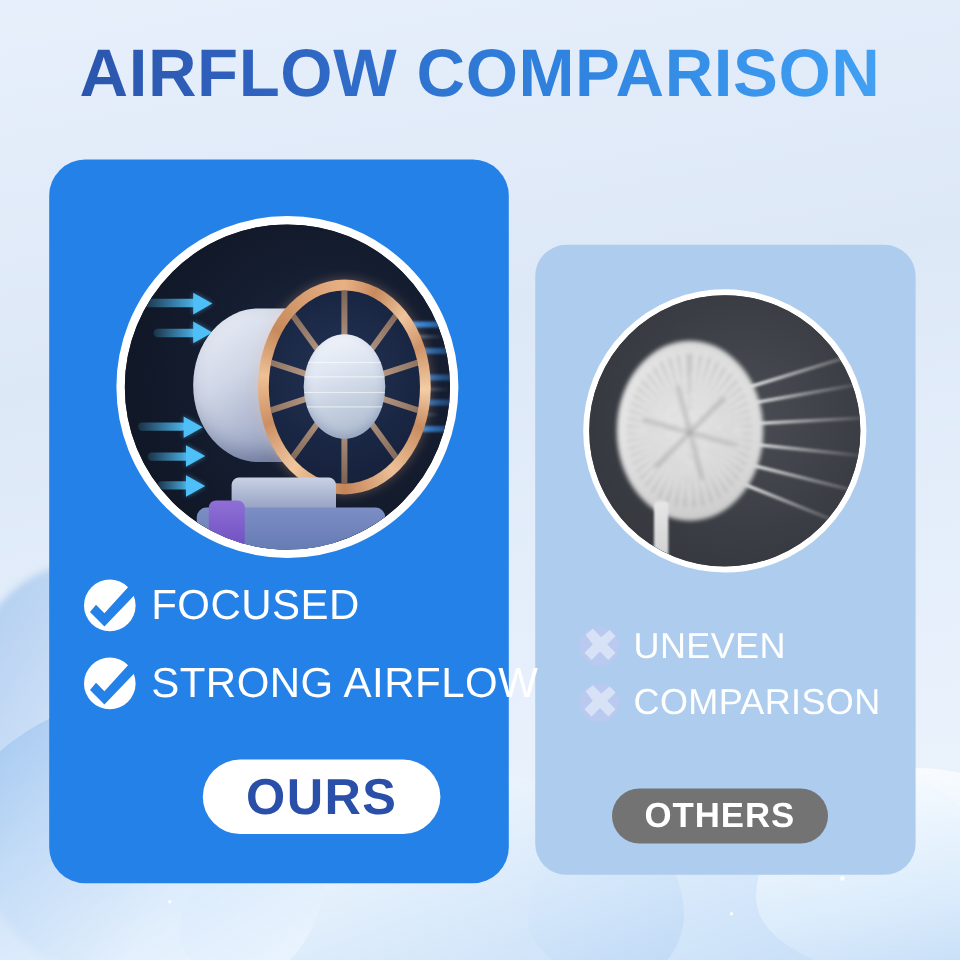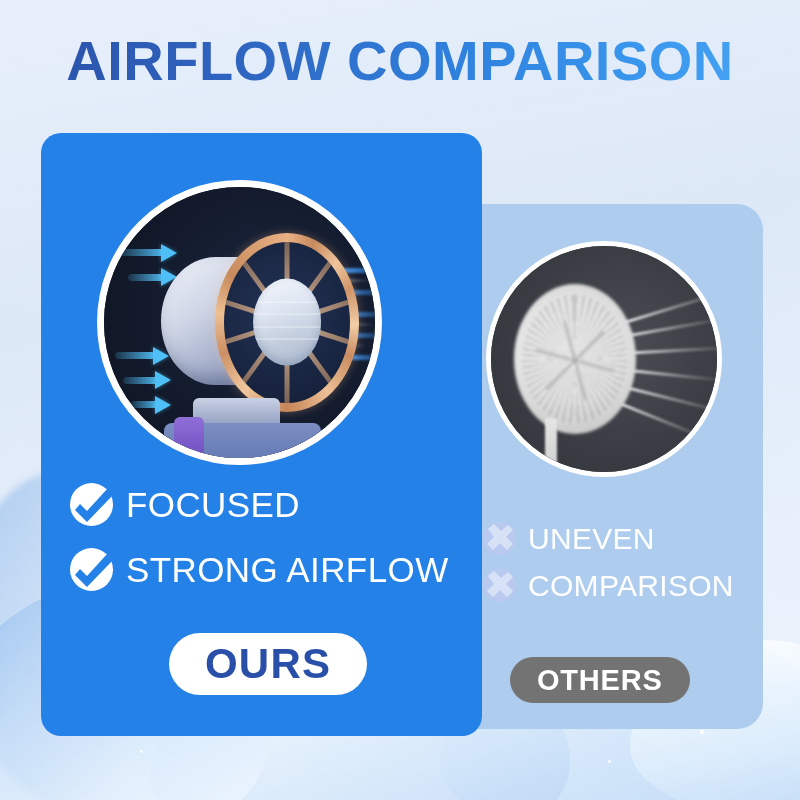--- a/index.html
+++ b/index.html
@@ -96,24 +96,24 @@
     top: 172px;
     width: 317px;
     height: 525px;
     background: #aecdee;
     border-radius: 26px;
     margin-top: 32px;
   }
   .card-ours {
     left: 41px;
     top: 133px;
-    width: 441px;
+    width: 383px;
     height: 603px;
     background: #2481e8;
-    border-radius: 20px;
+    border-radius: 30px;
     text-align: center;
   }
 
   
   .photo {
     position: absolute;
     border-radius: 50%;
     overflow: hidden;
     background: #141c2e;
   }

